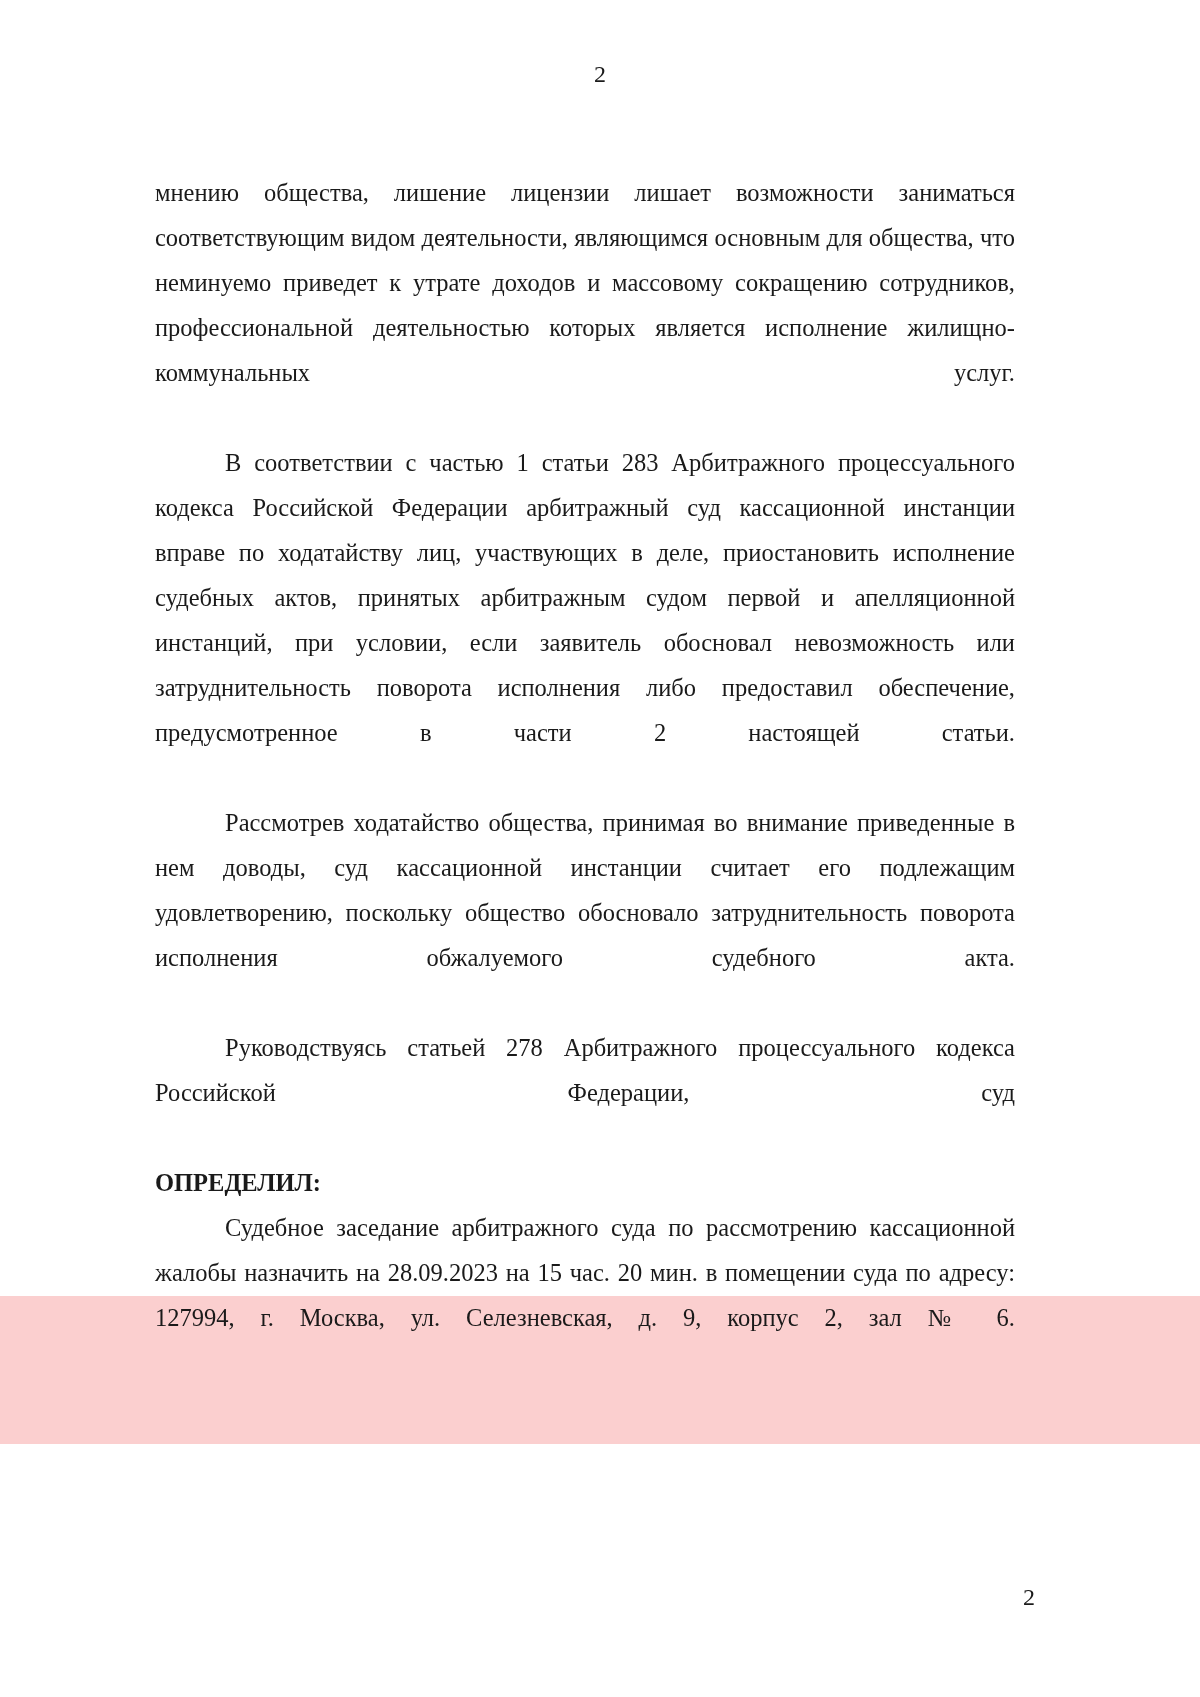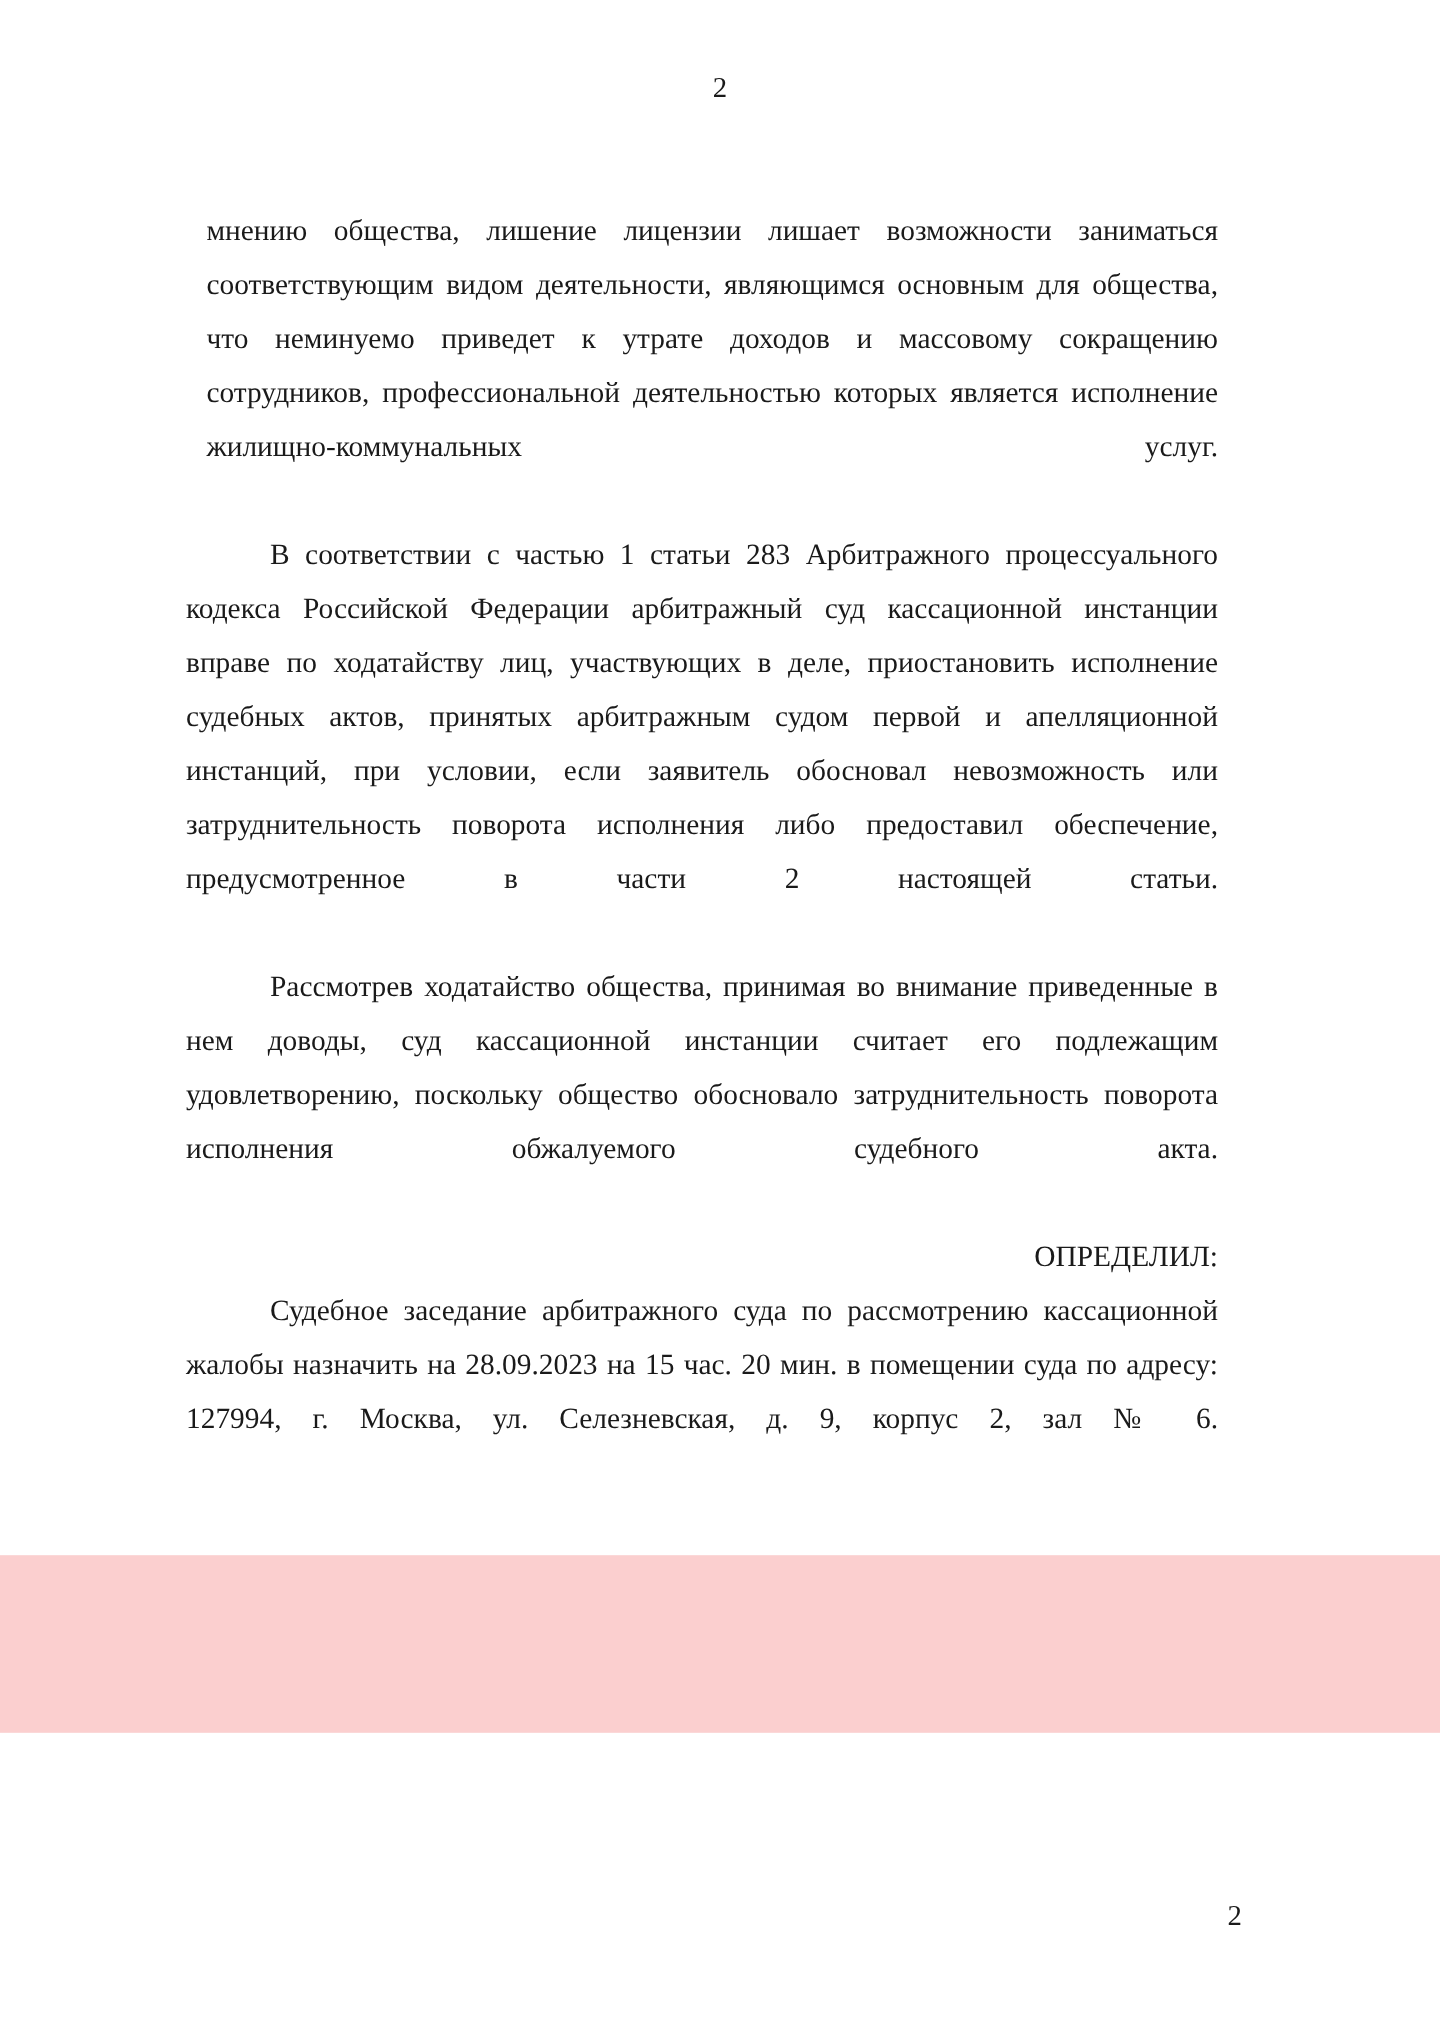--- a/index.html
+++ b/index.html
@@ -40,25 +40,25 @@
     margin: 0;
     font-size: 24.5px;
     line-height: 45px;
     text-align: justify;
     text-justify: inter-word;
     text-indent: 70px;
     hyphens: none;
   }
   p.para.no-indent {
     text-indent: 0;
-    margin-left: 17px;
   }
   p.para.center {
-    text-align: right;
+    text-align: left;
     text-indent: 0;
+    font-weight: bold;
   }
   
   p.justify-all {
     text-align: justify;
   }
   p.justify-all::after {
     content: "";
     display: inline-block;
     width: 100%;
   }
@@ -96,20 +96,21 @@
   <div class="page-number-top">2</div>
 
   <div class="content">
 
     <p class="para no-indent justify-all">мнению общества, лишение лицензии лишает возможности заниматься соответствующим видом деятельности, являющимся основным для общества, что неминуемо приведет к утрате доходов и массовому сокращению сотрудников, профессиональной деятельностью которых является исполнение жилищно-коммунальных услуг.</p>
 
     <p class="para justify-all">В соответствии с частью 1 статьи 283 Арбитражного процессуального кодекса Российской Федерации арбитражный суд кассационной инстанции вправе по ходатайству лиц, участвующих в деле, приостановить исполнение судебных актов, принятых арбитражным судом первой и апелляционной инстанций, при условии, если заявитель обосновал невозможность или затруднительность поворота исполнения либо предоставил обеспечение, предусмотренное в части 2 настоящей статьи.</p>
 
     <p class="para justify-all">Рассмотрев ходатайство общества, принимая во внимание приведенные в нем доводы, суд кассационной инстанции считает его подлежащим удовлетворению, поскольку общество обосновало затруднительность поворота исполнения обжалуемого судебного акта.</p>
 
+    <p class="para justify-all">Руководствуясь статьей 278 Арбитражного процессуального кодекса Российской Федерации, суд</p>
 
     <p class="para center">ОПРЕДЕЛИЛ:</p>
 
 
     <p class="para justify-all">Судебное заседание арбитражного суда по рассмотрению кассационной жалобы назначить на 28.09.2023 на 15 час. 20 мин. в помещении суда по адресу: 127994, г. Москва, ул. Селезневская, д. 9, корпус 2, зал № 6.</p>
 
   </div>
 
 
   <div class="page-number-bottom">2</div>

